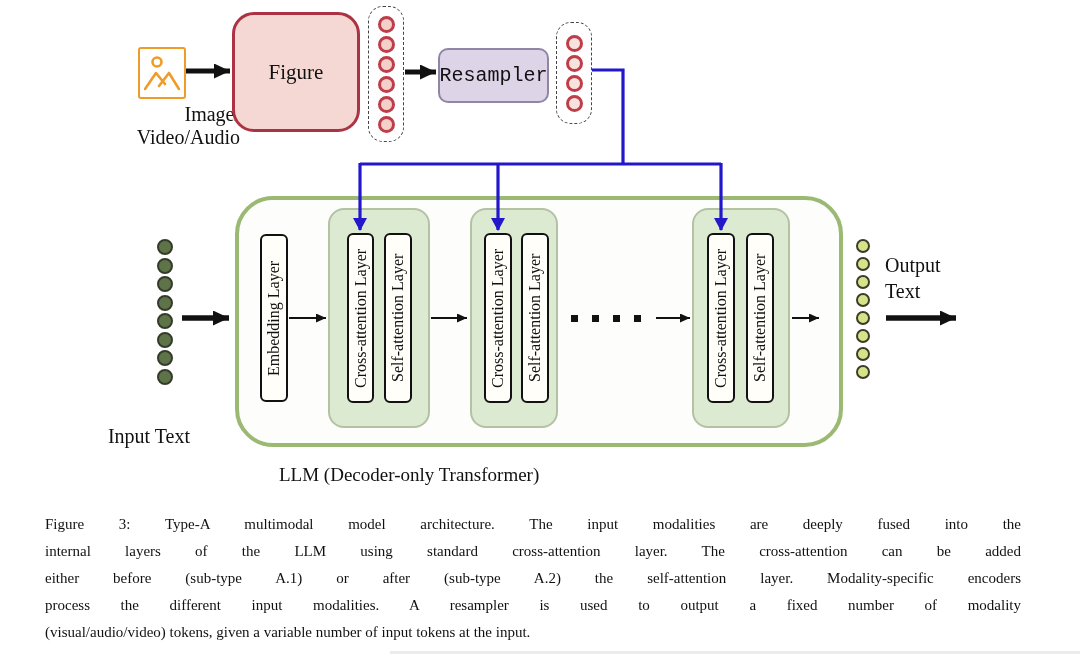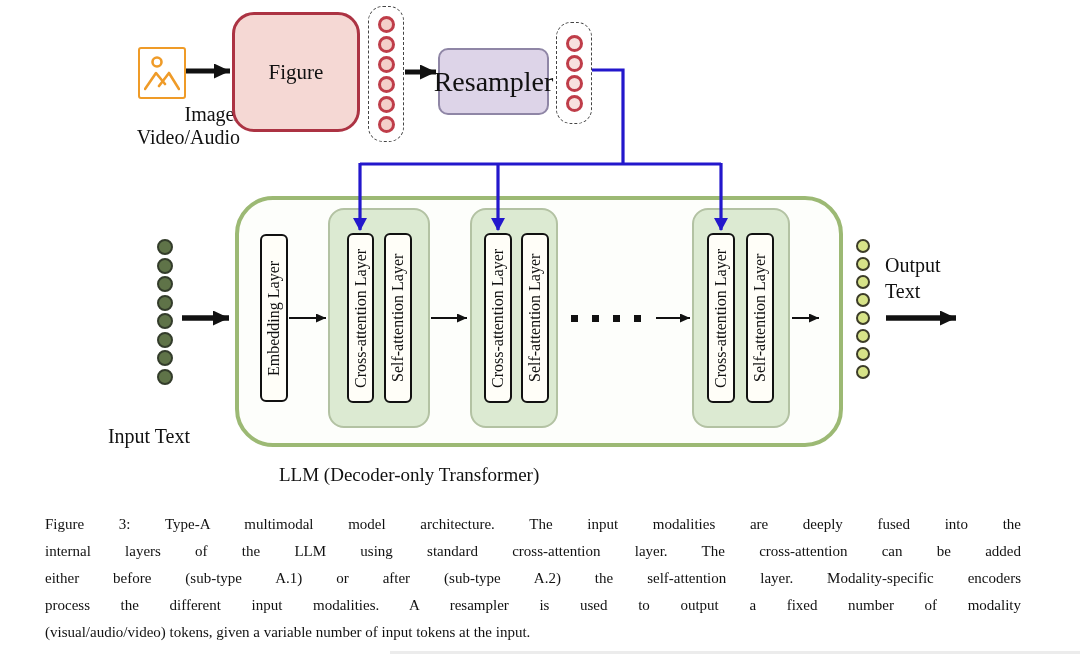--- a/index.html
+++ b/index.html
@@ -18,23 +18,23 @@
   .modality-label{
     left:100px;top:103px;width:140px;text-align:right;
     font-size:20px;line-height:23px;
   }
   .encoder-box{
     left:232px;top:12px;width:128px;height:120px;box-sizing:border-box;
     background:#f5d8d4;border:3.5px solid #ac3343;border-radius:22px;
     display:flex;align-items:center;justify-content:center;font-size:21px;
   }
   .resampler-box{
-    left:438px;top:48px;width:111px;height:67px;box-sizing:border-box;
+    left:438px;top:48px;width:111px;height:55px;box-sizing:border-box;
     background:#ddd4e8;border:2.5px solid #8f86a6;border-radius:10px;
-    display:flex;align-items:center;justify-content:center;font-size:28px;
+    display:flex;align-items:center;justify-content:center;font-size:20px;font-family:Liberation Mono, monospace;
   }
   .tokcol{
     box-sizing:border-box;border:1.6px dashed #444;border-radius:15px;
     display:flex;flex-direction:column;align-items:center;justify-content:center;gap:3px;
   }
   .tokcol-1{left:368px;top:6px;width:36px;height:136px;}
   .tokcol-2{left:556px;top:22px;width:36px;height:102px;}
   .tok{width:11px;height:11px;border-radius:50%;}
   .tok.red1{border:3.5px solid #bf3d49;background:#f4d0ca;}
   .tok.red2{border:3.5px solid #bf3d49;background:#f8e2de;}

